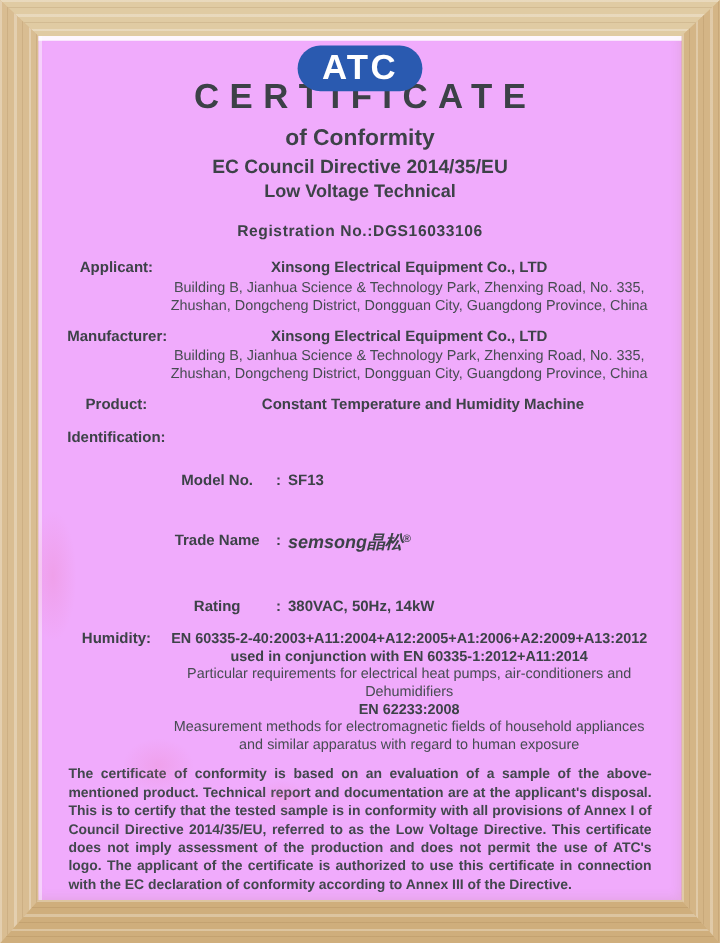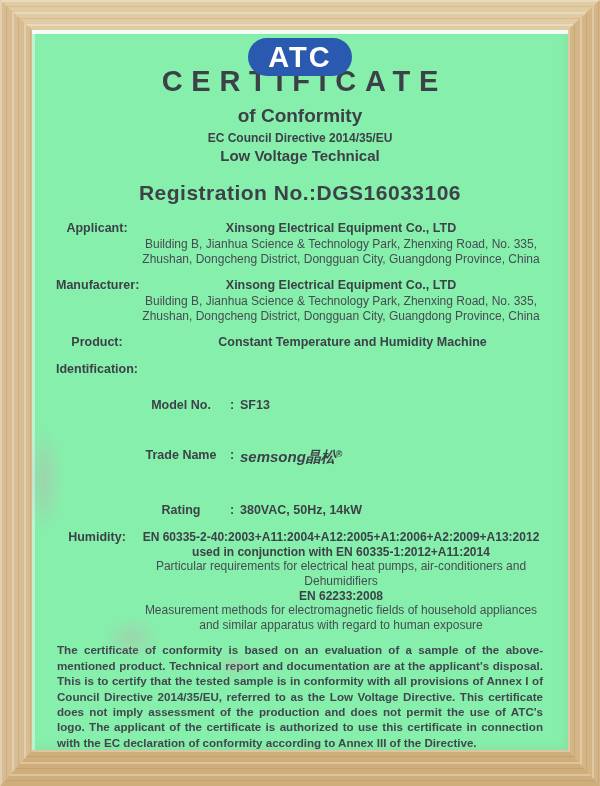--- a/index.html
+++ b/index.html
@@ -18,38 +18,38 @@
                   clip-path:polygon(0 0,100% 0,calc(100% - 32px) 100%,32px 100%); }
   .frame-bottom { bottom:0; left:0; right:0; height:36px; background-color:#cfae7c;
                   clip-path:polygon(32px 0,calc(100% - 32px) 0,100% 100%,0 100%); }
   .frame-left   { top:0; bottom:0; left:0; width:32px; background-color:#d9bd92;
                   clip-path:polygon(0 0,100% 30px,100% calc(100% - 36px),0 100%); }
   .frame-right  { top:0; bottom:0; right:0; width:32px; background-color:#d4b586;
                   clip-path:polygon(100% 0,100% 100%,0 calc(100% - 36px),0 30px); }
 
   
   .paper { position:absolute; left:32px; top:30px; right:32px; bottom:36px; z-index:1;
-           background:#86efac; color:#3d4248; overflow:hidden;
+           background:#f0abfc; color:#3d4248; overflow:hidden;
            box-shadow:inset 0 4px 0 rgba(255,255,255,.9), inset 3px 0 0 rgba(255,255,255,.45),
                       inset -2px -2px 8px rgba(150,120,70,.12); }
   .stain { position:absolute; border-radius:50%; pointer-events:none; }
   .stain1 { left:-8px; top:395px; width:40px; height:110px; background:radial-gradient(ellipse at center, rgba(235,120,170,.22), rgba(235,120,170,0) 70%); }
   .stain2 { left:70px; top:585px; width:60px; height:46px; background:radial-gradient(ellipse at center, rgba(235,120,170,.20), rgba(235,120,170,0) 70%); }
   .stain3 { left:180px; top:620px; width:46px; height:30px; background:radial-gradient(ellipse at center, rgba(235,120,170,.18), rgba(235,120,170,0) 70%); }
 
   
   .logo-pill { width:104px; height:38px; margin:8px auto 0; background:#2a5ab0; border-radius:999px;
                display:flex; align-items:center; justify-content:center; position:relative; z-index:2; }
   .logo-pill span { color:#fff; font-size:29px; font-weight:bold; letter-spacing:2px; line-height:1; }
   .cert-title { text-align:center; font-size:29px; font-weight:bold; letter-spacing:.30em; text-indent:.30em;
                 color:#3c4147; margin-top:-11px; position:relative; z-index:1; }
   .sub1 { text-align:center; font-size:19px; font-weight:bold; margin-top:7px; }
-  .sub2 { text-align:center; font-size:12px; font-weight:bold; margin-top:4px; }
+  .sub2 { text-align:center; font-size:16px; font-weight:bold; margin-top:4px; }
   .sub3 { text-align:center; font-size:15px; font-weight:bold; margin-top:2px; }
-  .registration { text-align:center; font-size:21px; font-weight:bold; letter-spacing:.5px; margin-top:17px; }
+  .registration { text-align:center; font-size:13px; font-weight:bold; letter-spacing:.5px; margin-top:17px; }
 
   
   .fields { margin-top:16px; padding-left:24px; padding-right:24px;text-align:center; }
   .frow { display:flex; margin-bottom:11px; }
   .flabel { width:82px; flex:none; font-size:12.5px; font-weight:bold; }
   .fvalue { flex:1; font-size:12.5px; }
   .fname  { font-weight:bold; }
   .faddr  { font-weight:normal; font-size:12px; line-height:1.25; color:#474c52; margin-top:2px; }
   .idrow  { display:flex; margin-bottom:7px;margin-top:36px; }
   .idname { width:86px; flex:none; font-weight:bold; font-size:12.5px; }

